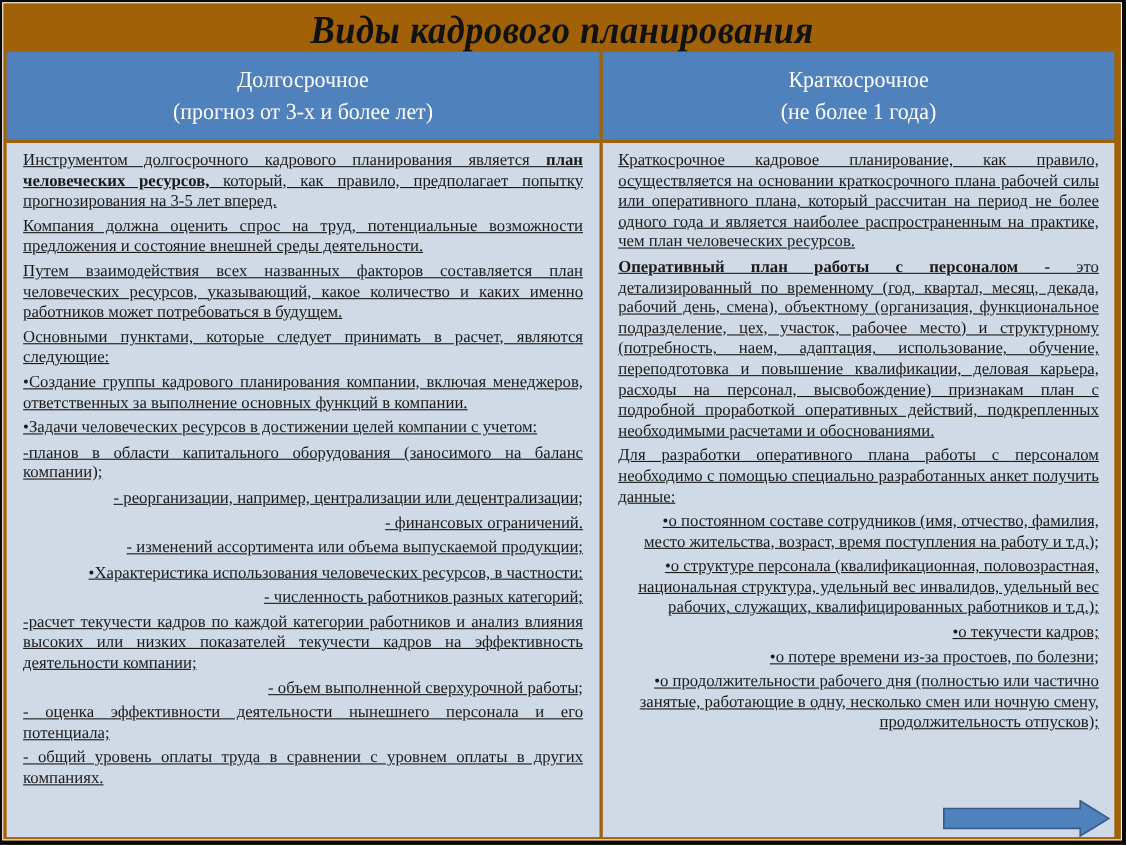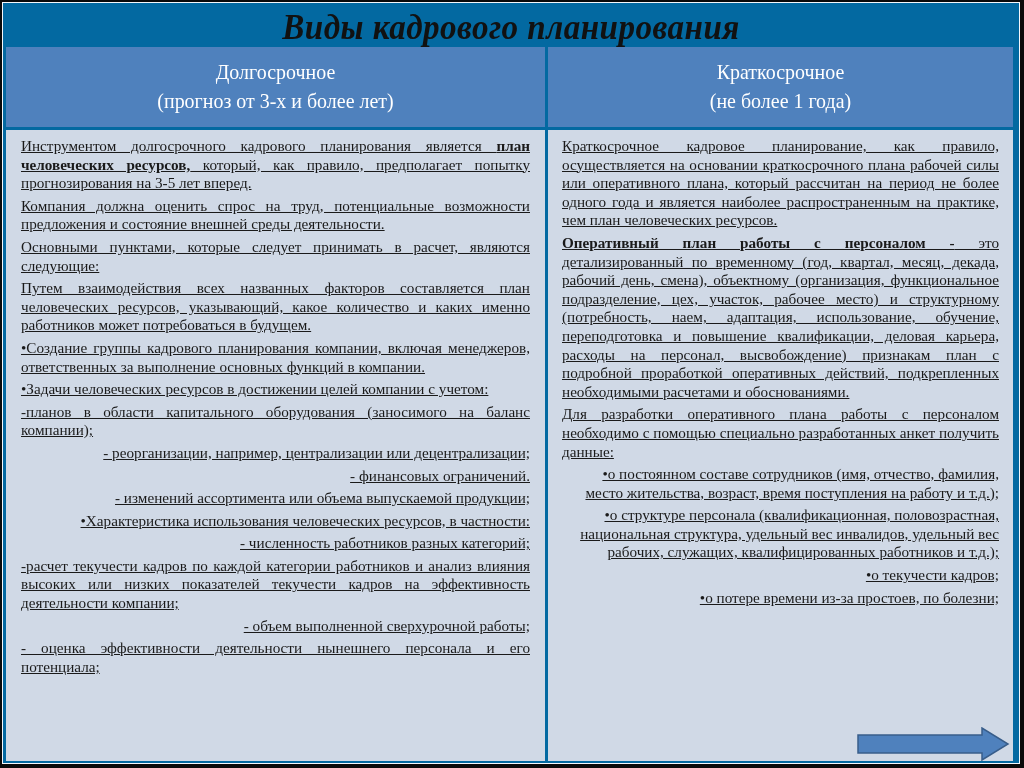--- a/index.html
+++ b/index.html
@@ -3,21 +3,21 @@
   <meta charset="utf-8">
   <style>
     html, body { margin: 0; padding: 0; }
     body {
       width: 1024px; height: 768px; overflow: hidden;
       background: #0a0a0a;
       font-family: "Liberation Serif", serif;
     }
     .slide {
       position: absolute; left: 2px; top: 2px; width: 1018px; height: 762px;
-      background: #0369a1;
+      background: #a16207;
       border: 1px solid #f4f7fb;
       box-sizing: border-box;
     }
     .title {
       position: absolute; left: 0; top: 4px; width: 100%; height: 40px;
       text-align: center;
       font-family: "Liberation Serif", serif;
       font-weight: bold; font-style: italic;
       font-size: 36px; line-height: 40px;
       color: #111;
@@ -70,42 +70,44 @@
       <span>(прогноз от 3-х и более лет)</span>
     </div>
     <div class="head-cell right">
       <span>Краткосрочное</span>
       <span>(не более 1 года)</span>
     </div>
 
     <div class="body-cell left">
       <p class="para"><span>Инструментом долгосрочного кадрового планирования является </span><b>план человеческих ресурсов,</b><span> который, как правило, предполагает попытку прогнозирования на 3-5 лет вперед.</span></p>
       <p class="para">Компания должна оценить спрос на труд, потенциальные возможности предложения и состояние внешней среды деятельности.</p>
+      <p class="para">Путем взаимодействия всех названных факторов составляется план человеческих ресурсов, указывающий, какое количество и каких именно работников может потребоваться в будущем.</p>
       <p class="para">Основными пунктами, которые следует принимать в расчет, являются следующие:</p>
-      <p class="para">Путем взаимодействия всех названных факторов составляется план человеческих ресурсов, указывающий, какое количество и каких именно работников может потребоваться в будущем.</p>
       <p class="para">•Создание группы кадрового планирования компании, включая менеджеров, ответственных за выполнение основных функций в компании.</p>
       <p class="para">•Задачи человеческих ресурсов в достижении целей компании с учетом:</p>
       <p class="para">-планов в области капитального оборудования (заносимого на баланс компании);</p>
       <p class="para left-align">- реорганизации, например, централизации или децентрализации;</p>
       <p class="para left-align">- финансовых ограничений.</p>
       <p class="para left-align">- изменений ассортимента или объема выпускаемой продукции;</p>
       <p class="para left-align">•Характеристика использования человеческих ресурсов, в частности:</p>
       <p class="para left-align">- численность работников разных категорий;</p>
       <p class="para">-расчет текучести кадров по каждой категории работников и анализ влияния высоких или низких показателей текучести кадров на эффективность деятельности компании;</p>
       <p class="para left-align">- объем выполненной сверхурочной работы;</p>
       <p class="para">- оценка эффективности деятельности нынешнего персонала и его потенциала;</p>
+      <p class="para">- общий уровень оплаты труда в сравнении с уровнем оплаты в других компаниях.</p>
     </div>
 
     <div class="body-cell right">
       <p class="para">Краткосрочное кадровое планирование, как правило, осуществляется на основании краткосрочного плана рабочей силы или оперативного плана, который рассчитан на период не более одного года и является наиболее распространенным на практике, чем план человеческих ресурсов.</p>
       <p class="para"><b>Оперативный план работы с персоналом -</b><span> это детализированный по временному (год, квартал, месяц, декада, рабочий день, смена), объектному (организация, функциональное подразделение, цех, участок, рабочее место) и структурному (потребность, наем, адаптация, использование, обучение, переподготовка и повышение квалификации, деловая карьера, расходы на персонал, высвобождение) признакам план с подробной проработкой оперативных действий, подкрепленных необходимыми расчетами и обоснованиями.</span></p>
       <p class="para">Для разработки оперативного плана работы с персоналом необходимо с помощью специально разработанных анкет получить данные:</p>
       <p class="para left-align">•о постоянном составе сотрудников (имя, отчество, фамилия, место жительства, возраст, время поступления на работу и т.д.);</p>
       <p class="para left-align">•о структуре персонала (квалификационная, половозрастная, национальная структура, удельный вес инвалидов, удельный вес рабочих, служащих, квалифицированных работников и т.д.);</p>
       <p class="para left-align">•о текучести кадров;</p>
       <p class="para left-align">•о потере времени из-за простоев, по болезни;</p>
+      <p class="para left-align">•о продолжительности рабочего дня (полностью или частично занятые, работающие в одну, несколько смен или ночную смену, продолжительность отпусков);</p>
     </div>
   </div>
 </div>
 
 <svg class="arrow" viewBox="0 0 154 34" xmlns="http://www.w3.org/2000/svg">
   <polygon points="2,8 126,8 126,1 152,17 126,33 126,26 2,26" fill="#4f81bd" stroke="#385d8a" stroke-width="1.5"></polygon>
 </svg>
 
 </body></html>

